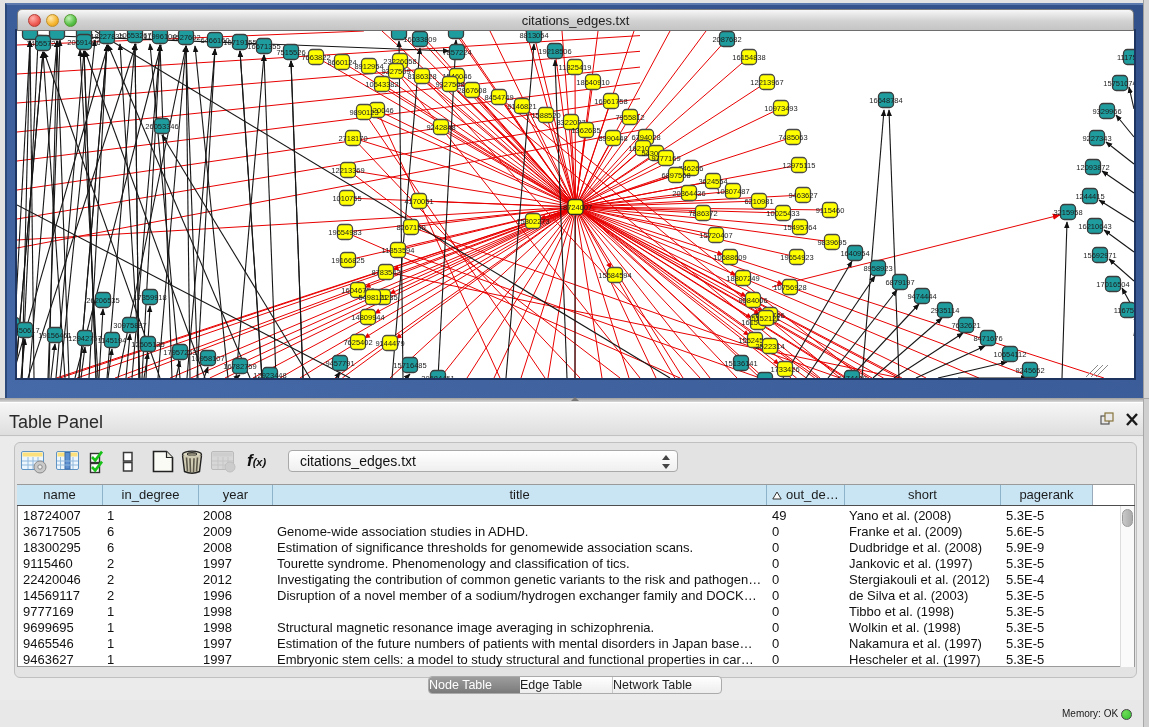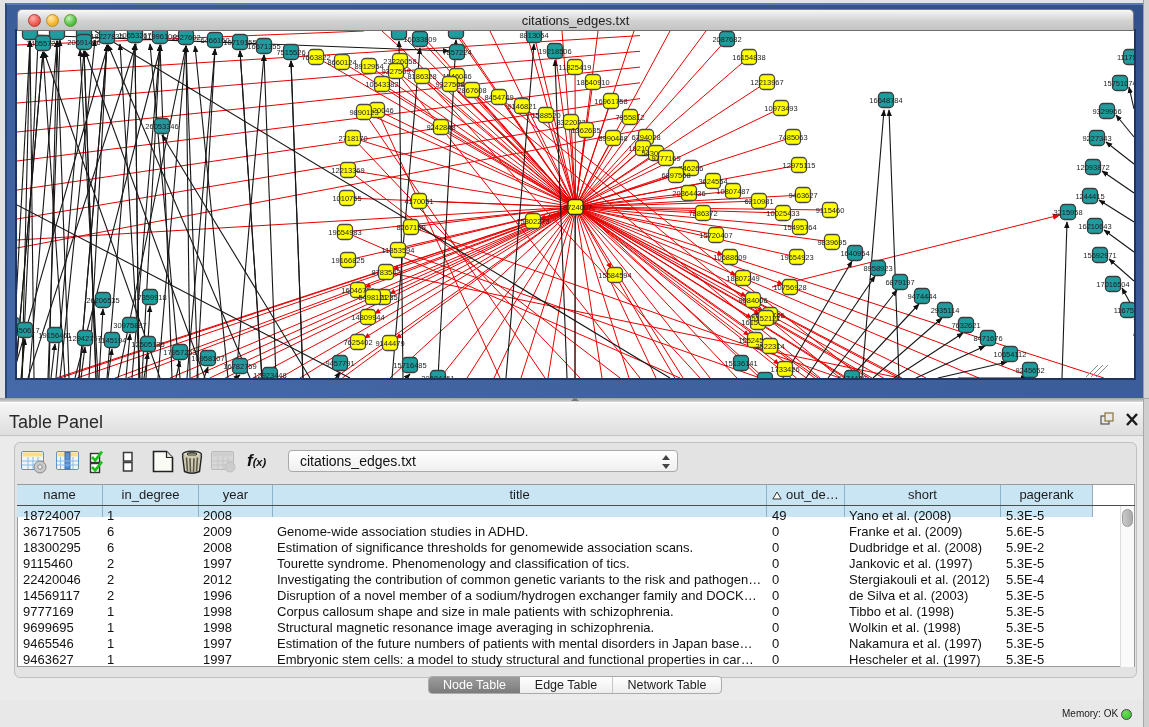--- a/index.html
+++ b/index.html
@@ -30,32 +30,32 @@
  background:#e3e3e3;border:1px solid #c0c0c0;border-radius:6px}
 #combo{position:absolute;left:288px;top:450px;width:390px;height:22px;
  background:linear-gradient(#fff,#efefef);border:1px solid #a9a9a9;border-radius:4px;
  font-size:14px;color:#111;line-height:20px;padding-left:11px}
 #combo .stepper{position:absolute;right:6px;top:3px;width:10px;height:16px}
 #combo .stepper i{position:absolute;left:1px;width:0;height:0;border-left:4px solid transparent;border-right:4px solid transparent}
 #combo .stepper .up{top:1px;border-bottom:5px solid #444}
 #combo .stepper .dn{bottom:1px;border-top:5px solid #444}
 #tablewrap{position:absolute;left:17px;top:484px;width:1118px;height:183px;
  background:#fff;border:1px solid #9a9a9a}
-.hcell{position:absolute;top:485px;height:32px;background:#c9e5f4;
+.hcell{position:absolute;top:485px;height:20px;background:#c9e5f4;
  border-right:1px solid #8cb3c9;font-size:13px;color:#1c1c1c;text-align:center;line-height:20px}
 #hline{position:absolute;left:17px;top:505px;width:1118px;height:1px;background:#4d4d4d}
 .trow{position:absolute;left:0;width:1118px;height:16px;font-size:13px;color:#111}
 .trow span{position:absolute;top:1px;white-space:nowrap}
 #vscroll{position:absolute;left:1120px;top:506px;width:14px;height:161px;background:#fafafa;border-left:1px solid #ddd}
 #vthumb{position:absolute;left:1121.5px;top:509px;width:11px;height:18px;background:linear-gradient(90deg,#c9c9c9,#ababab);border-radius:6px;border:1px solid #9a9a9a}
 
 #tabs{position:absolute;left:428px;top:676px;width:294px;height:18px;
  border:1px solid #ababab;border-radius:4px;background:linear-gradient(#fff,#ededed);
  font-size:12.5px;display:flex;overflow:hidden}
-#tabs div{flex:0 0 auto;text-align:center;line-height:17px;color:#1e1e1e}
+#tabs div{flex:0 0 auto;line-height:17px;color:#1e1e1e}
 #tabs .sel{background:linear-gradient(#9d9d9d,#7b7b7b);color:#fff}
 #status{position:absolute;left:0;top:700px;width:1149px;height:27px;background:#e8e8e8}
 #mem{position:absolute;left:1062px;top:708px;font-size:10px;color:#1a1a1a}
 #memdot{position:absolute;left:1121px;top:709px;width:11px;height:11px;border-radius:50%;
  background:radial-gradient(circle at 35% 30%,#6fdc57,#33c130);border:1px solid #444}
 .icon{position:absolute;top:450px}
 #fx{position:absolute;left:247px;top:451px;font-size:17px;color:#111;font-style:italic;font-weight:bold}
 #fx small{font-size:11px;font-weight:bold}
 #tpicons{position:absolute;left:1100px;top:8px;width:40px;height:18px}
 </style></head>
@@ -966,21 +966,21 @@
       <span style="left:849px">Franke et al. (2009)</span>
 <span style="left:1006px">5.6E-5</span>
     </div>
 <div class="trow" style="top:539px">
 <span style="left:23px">18300295</span>
       <span style="left:107px">6</span>
 <span style="left:203px">2008</span>
       <span style="left:277px">Estimation of significance thresholds for genomewide association scans.</span>
 <span style="left:772px">0</span>
       <span style="left:849px">Dudbridge et al. (2008)</span>
-<span style="left:1006px">5.9E-2</span>
+<span style="left:1006px">5.9E-9</span>
     </div>
 <div class="trow" style="top:555px">
 <span style="left:23px">9115460</span>
       <span style="left:107px">2</span>
 <span style="left:203px">1997</span>
       <span style="left:277px">Tourette syndrome. Phenomenology and classification of tics.</span>
 <span style="left:772px">0</span>
       <span style="left:849px">Jankovic et al. (1997)</span>
 <span style="left:1006px">5.3E-5</span>
     </div>
@@ -999,21 +999,20 @@
 <span style="left:203px">1996</span>
       <span style="left:277px">Disruption of a novel member of a sodium/hydrogen exchanger family and DOCK…</span>
 <span style="left:772px">0</span>
       <span style="left:849px">de Silva et al. (2003)</span>
 <span style="left:1006px">5.3E-5</span>
     </div>
 <div class="trow" style="top:603px">
 <span style="left:23px">9777169</span>
       <span style="left:107px">1</span>
 <span style="left:203px">1998</span>
-      <span style="left:277px">Corpus callosum shape and size in male patients with schizophrenia.</span>
 <span style="left:772px">0</span>
       <span style="left:849px">Tibbo et al. (1998)</span>
 <span style="left:1006px">5.3E-5</span>
     </div>
 <div class="trow" style="top:619px">
 <span style="left:23px">9699695</span>
       <span style="left:107px">1</span>
 <span style="left:203px">1998</span>
       <span style="left:277px">Structural magnetic resonance image averaging in schizophrenia.</span>
 <span style="left:772px">0</span>

